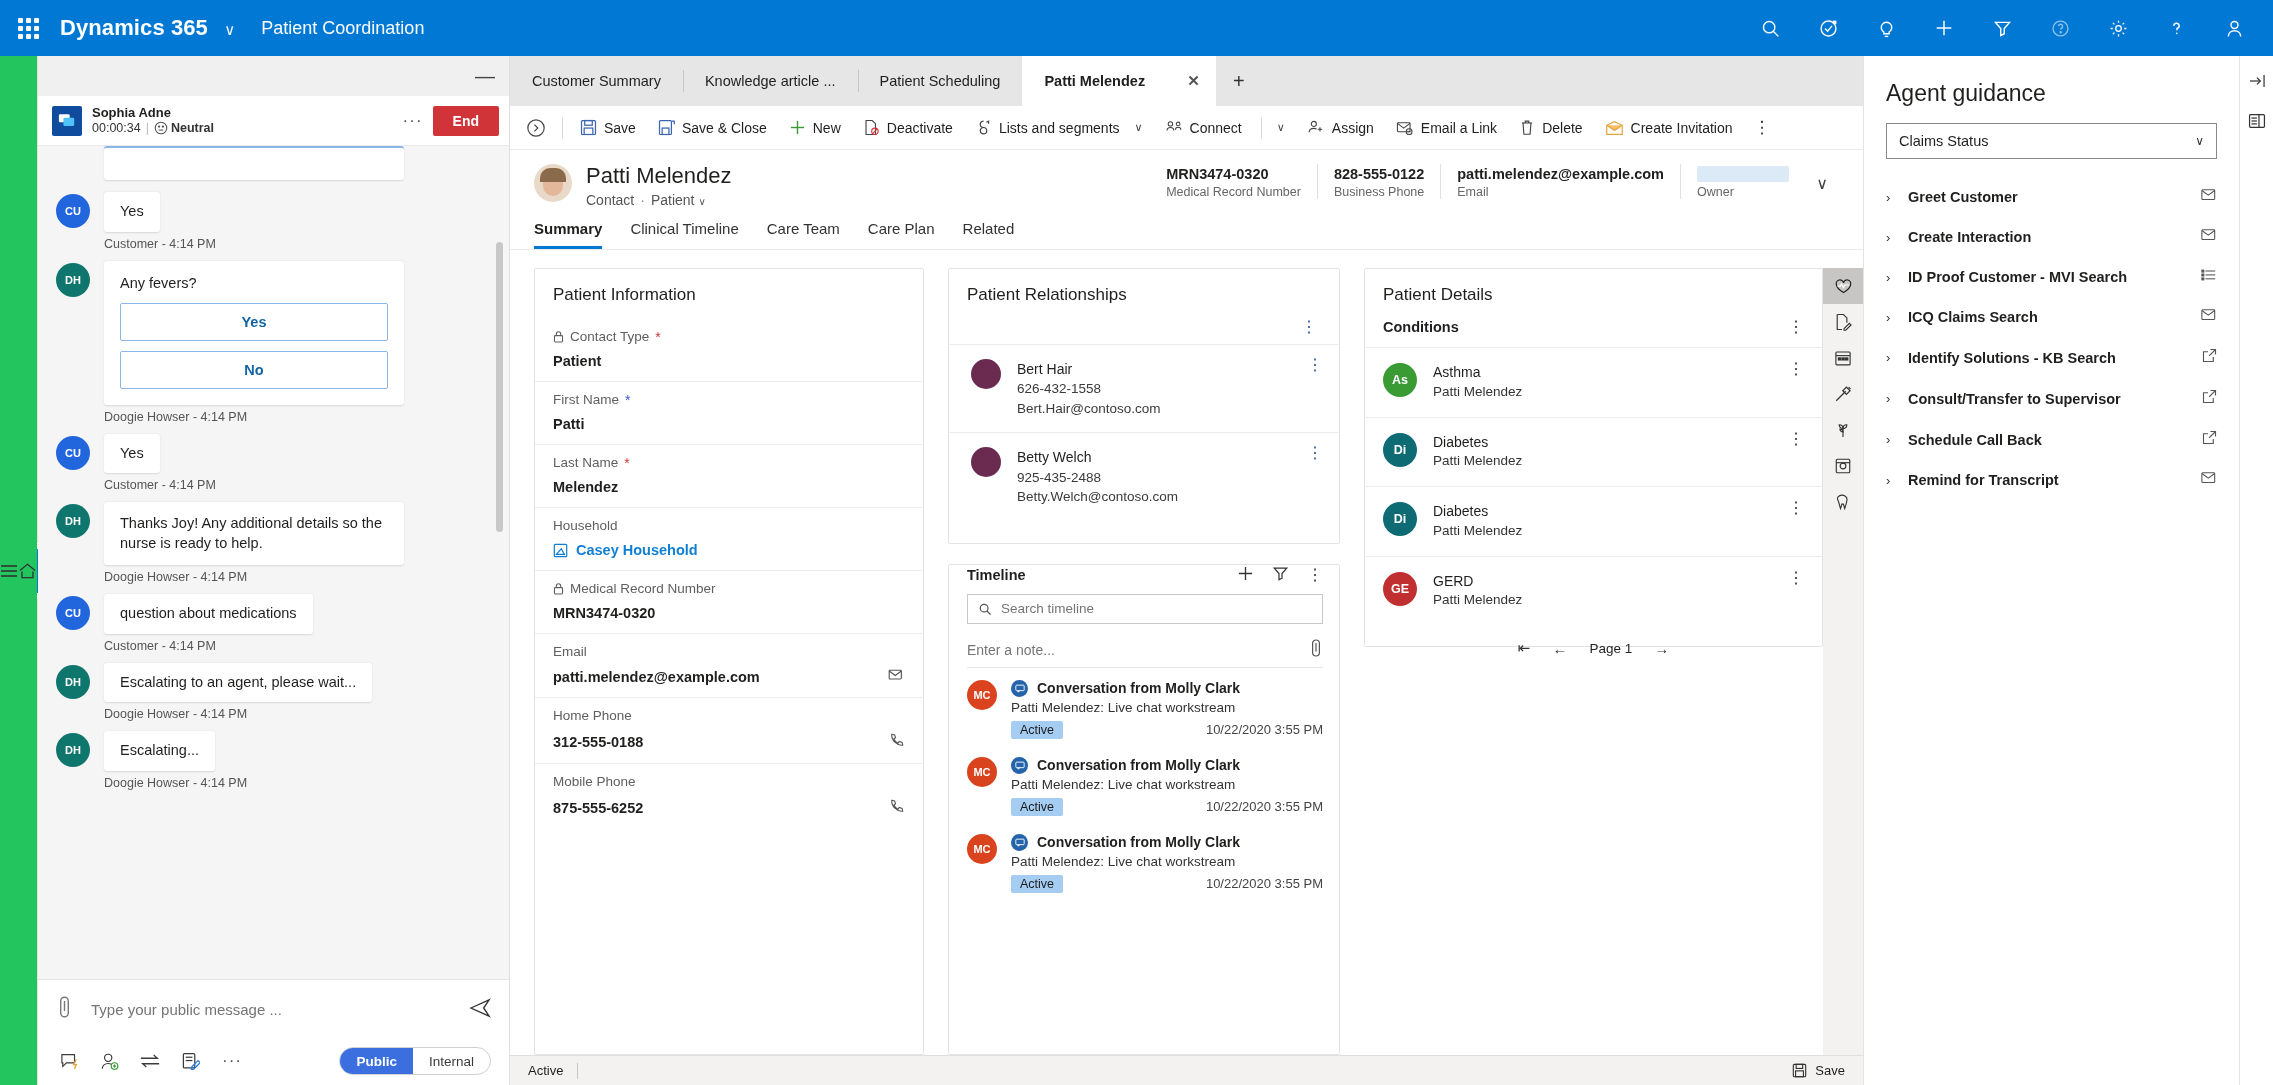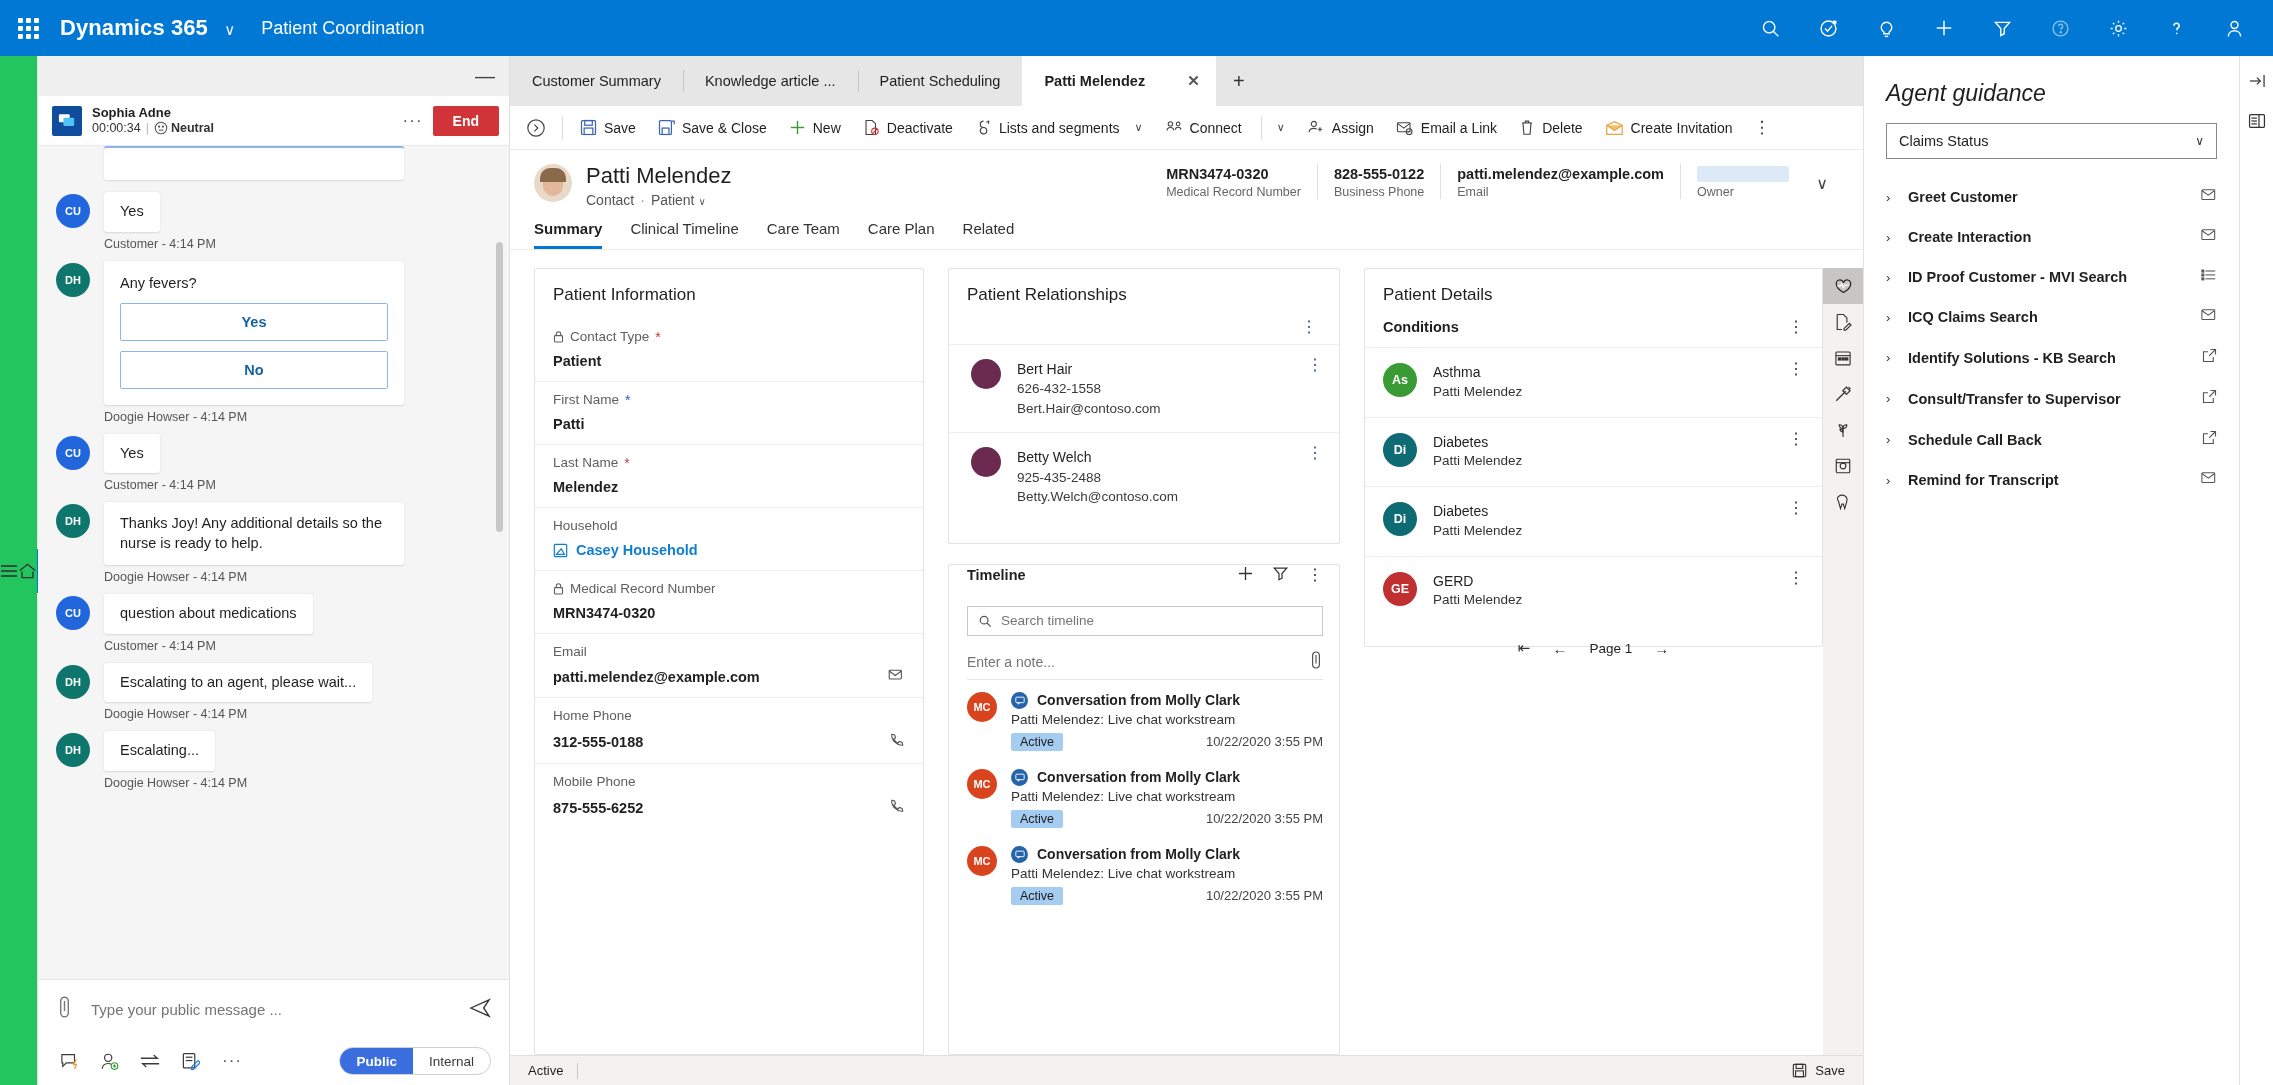--- a/index.html
+++ b/index.html
@@ -215,21 +215,21 @@
   .rel-d { font-size: 13.5px; color: #3a3a3a; }
   .rel-kebab { margin-left: auto; }
   .rel-pad { height: 22px; }
 
   .int-card { flex: 1; display: flex; flex-direction: column; min-height: 0; overflow: hidden; }
   .tl-head { display: flex; align-items: center; padding: 0 16px 8px 18px; }
   .tl-title { font-size: 14.5px; font-weight: bold; color: #201f1e; }
   .tl-actions { margin-left: auto; display: flex; align-items: center; gap: 18px; }
   .tl-actions span { cursor: pointer; color: #333; }
   .tl-search {
-    margin: 12px 16px 10px 18px; border: 1px solid #c8c8c8; height: 30px; display: flex; align-items: center;
+    margin: 0 16px 10px 18px; border: 1px solid #c8c8c8; height: 30px; display: flex; align-items: center;
     padding: 0 10px; gap: 9px; background: #fff;
   }
   .tl-search input { border:none; outline:none; font-size: 13.5px; color:#666; flex:1; font-family:"Liberation Sans", sans-serif; }
   .tl-note {
     margin: 0 16px 0 18px; border-bottom: 1px solid #e6e6e6; height: 34px; display:flex; align-items:center;
   }
   .tl-note input { border:none; outline:none; font-size:14px; color:#666; flex:1; font-family:"Liberation Sans", sans-serif;}
   .tl-list { overflow: hidden; }
   .tl-item { display: flex; padding: 12px 16px 6px 18px; }
   .tl-ava { width: 30px; height: 30px; border-radius: 50%; background: #d9441f; color:#fff; font-size: 11px;
@@ -257,21 +257,21 @@
   .pager { margin-top: auto; display: flex; align-items: center; justify-content: center; gap: 22px; padding: 14px 0 18px; }
   .pager span { color: #333; cursor: pointer; font-size: 15px; }
   .pager .pg { font-size: 13.5px; color: #201f1e; cursor: default; }
   .pd-rail { width: 40px; flex: 0 0 40px; background: #f3f2f1; display: flex; flex-direction: column; align-items: center; }
   .pd-rail-btn { width: 40px; height: 36px; display:flex; align-items:center; justify-content:center; cursor:pointer; color:#333; }
   .pd-rail-btn.sel { background: #c8c6c4; }
 
   
   .guidance { width: 376px; flex: 0 0 376px; background: #fff; border-left: 1px solid #e3e3e3;
     display: flex; flex-direction: column; }
-  .g-title { font-size: 23px; color: #201f1e; padding: 24px 22px 16px; font-style: italic; }
+  .g-title { font-size: 23px; color: #201f1e; padding: 24px 22px 16px; }
   .g-select {
     margin: 0 22px 18px; height: 36px; border: 1px solid #8a8886; display: flex; align-items: center;
     padding: 0 12px; font-size: 14.5px; color: #201f1e; cursor: pointer;
   }
   .g-select .gchev { margin-left: auto; font-size: 12px; color: #333; }
   .g-item {
     display: flex; align-items: center; padding: 11px 22px; cursor: pointer; gap: 12px;
   }
   .g-chev { font-size: 13px; color: #333; width: 10px; }
   .g-label { font-size: 14.5px; font-weight: bold; color: #201f1e; }

